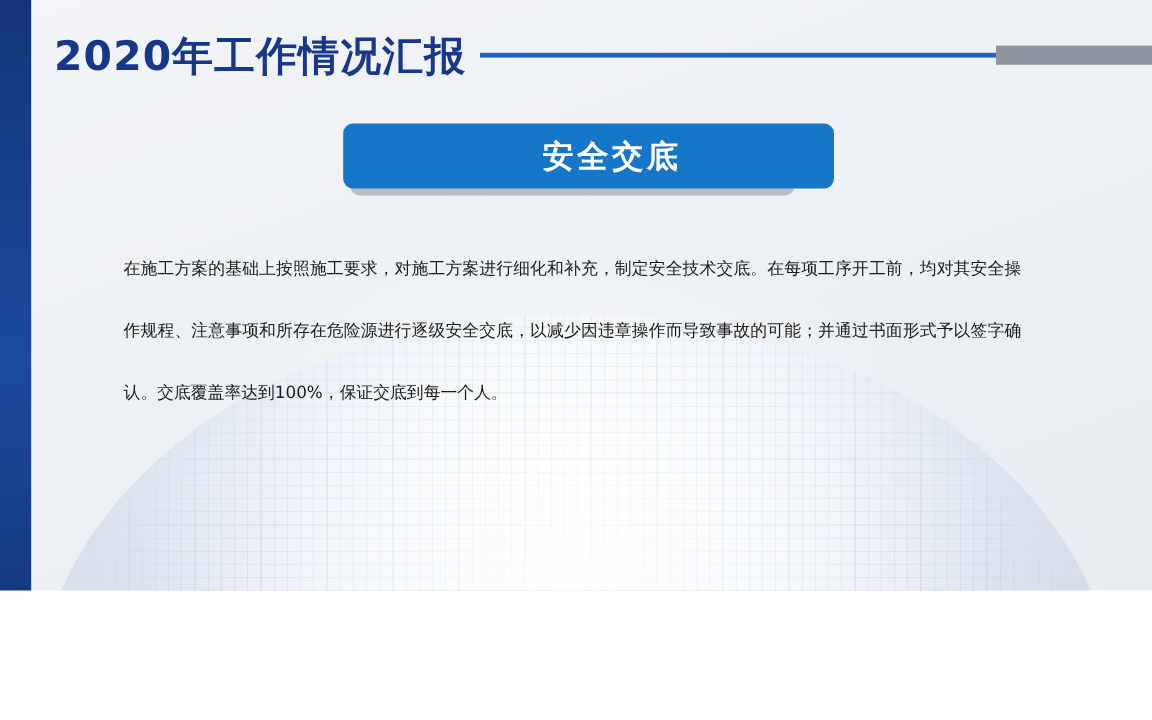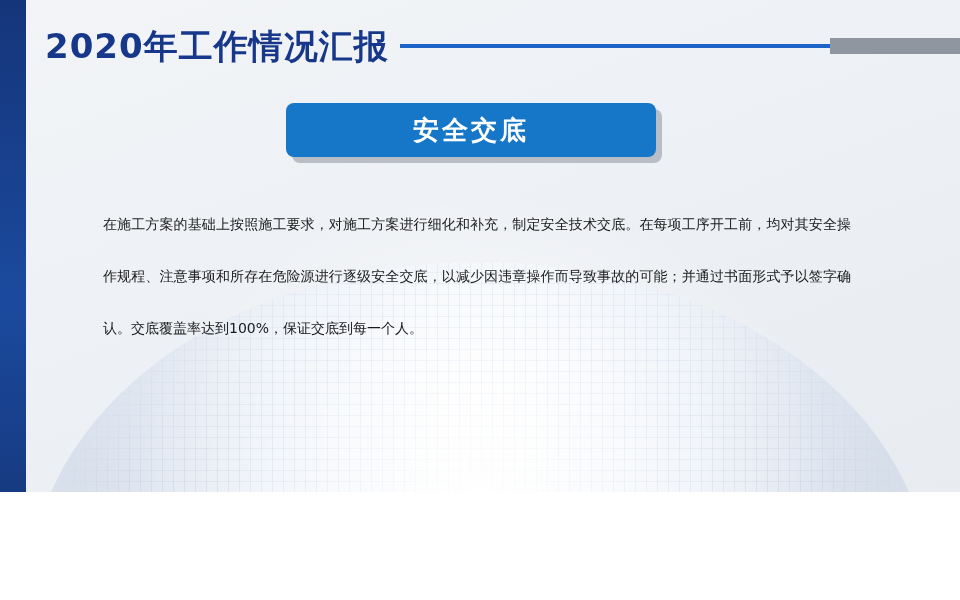--- a/index.html
+++ b/index.html
@@ -126,20 +126,21 @@
   }
   .banner {
     position: relative;
     width: 370px;
     height: 54px;
     background: #1676c8;
     border-radius: 8px;
     display: flex;
     align-items: center;
     justify-content: center;
+    padding-left: 39px;
   }
   .banner-text {
     color: #ffffff;
     font-size: 26px;
     font-weight: bold;
     letter-spacing: 3px;
     font-family: "DejaVu Sans", "Liberation Sans", sans-serif;
   }
 
   

